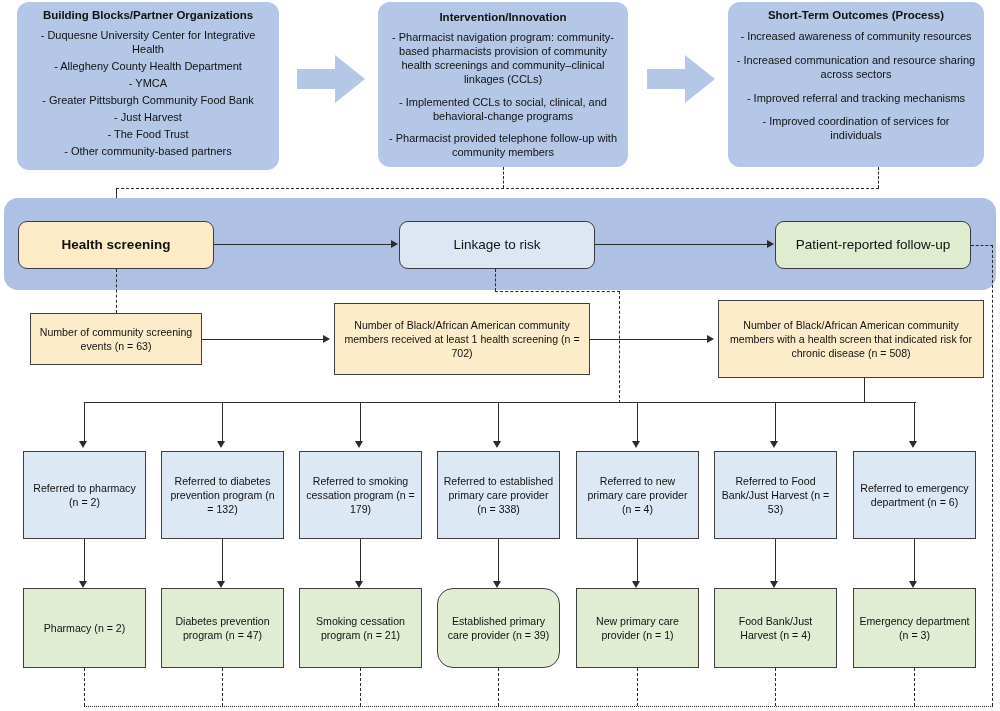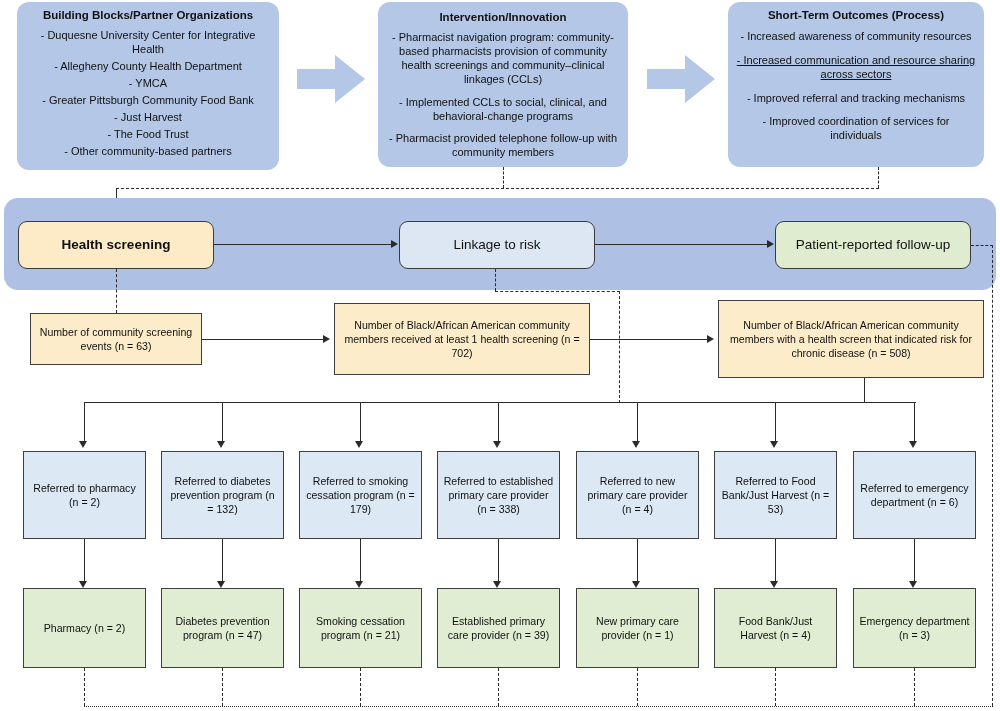--- a/index.html
+++ b/index.html
@@ -63,21 +63,21 @@
   <div class="abs panel" style="left:378px;top:2px;width:250px;height:165px;justify-content:flex-end;">
     <div class="ptitle">Intervention/Innovation</div>
     <div class="pline" style="margin-top:2px;">- Pharmacist navigation program: community-based pharmacists provision of community health screenings and community–clinical linkages (CCLs)</div>
     <div class="pline" style="margin-top:7px;">- Implemented CCLs to social, clinical, and behavioral-change programs</div>
     <div class="pline" style="margin-top:7px;">- Pharmacist provided telephone follow-up with community members</div>
   </div>
 
   <div class="abs panel" style="left:728px;top:2px;width:256px;height:165px;justify-content:flex-start;">
     <div class="ptitle">Short-Term Outcomes (Process)</div>
     <div class="pline" style="margin-top:3px;">- Increased awareness of community resources</div>
-    <div class="pline" style="margin-top:8px;text-decoration:underline;">- Increased communication and resource sharing across sectors</div>
+    <div class="pline" style="margin-top:8px;">- Increased communication and resource sharing across sectors</div>
     <div class="pline" style="margin-top:8px;">- Improved referral and tracking mechanisms</div>
     <div class="pline" style="margin-top:8px;">- Improved coordination of services for individuals</div>
   </div>
 
   <div class="abs" style="left:297px;top:55px;width:68px;height:48px;">
     <svg width="68" height="48" viewBox="0 0 68 48">
       <polygon points="0,14 38,14 38,0 68,24 38,48 38,34 0,34" fill="#b4c7e7"></polygon>
     </svg>
   </div>
 
@@ -191,21 +191,21 @@
 
   <div class="abs dbox d-green" style="left:23px;top:588px;width:123px;height:80px;justify-content:center;">
     <span>Pharmacy (n = 2)</span>
   </div>
   <div class="abs dbox d-green" style="left:161px;top:588px;width:123px;height:80px;">
     <span>Diabetes prevention program (n = 47)</span>
   </div>
   <div class="abs dbox d-green" style="left:299px;top:588px;width:123px;height:80px;">
     <span>Smoking cessation program (n = 21)</span>
   </div>
-  <div class="abs dbox d-green" style="left:437px;top:588px;width:123px;height:80px;">
+  <div class="abs dbox d-green" style="left:437px;top:588px;width:123px;height:80px;border-radius:16px;">
     <span>Established primary care provider (n = 39)</span>
   </div>
   <div class="abs dbox d-green" style="left:576px;top:588px;width:123px;height:80px;">
     <span>New primary care provider (n = 1)</span>
   </div>
   <div class="abs dbox d-green" style="left:714px;top:588px;width:123px;height:80px;">
     <span>Food Bank/Just Harvest (n = 4)</span>
   </div>
   <div class="abs dbox d-green" style="left:853px;top:588px;width:123px;height:80px;">
     <span>Emergency department (n = 3)</span>

